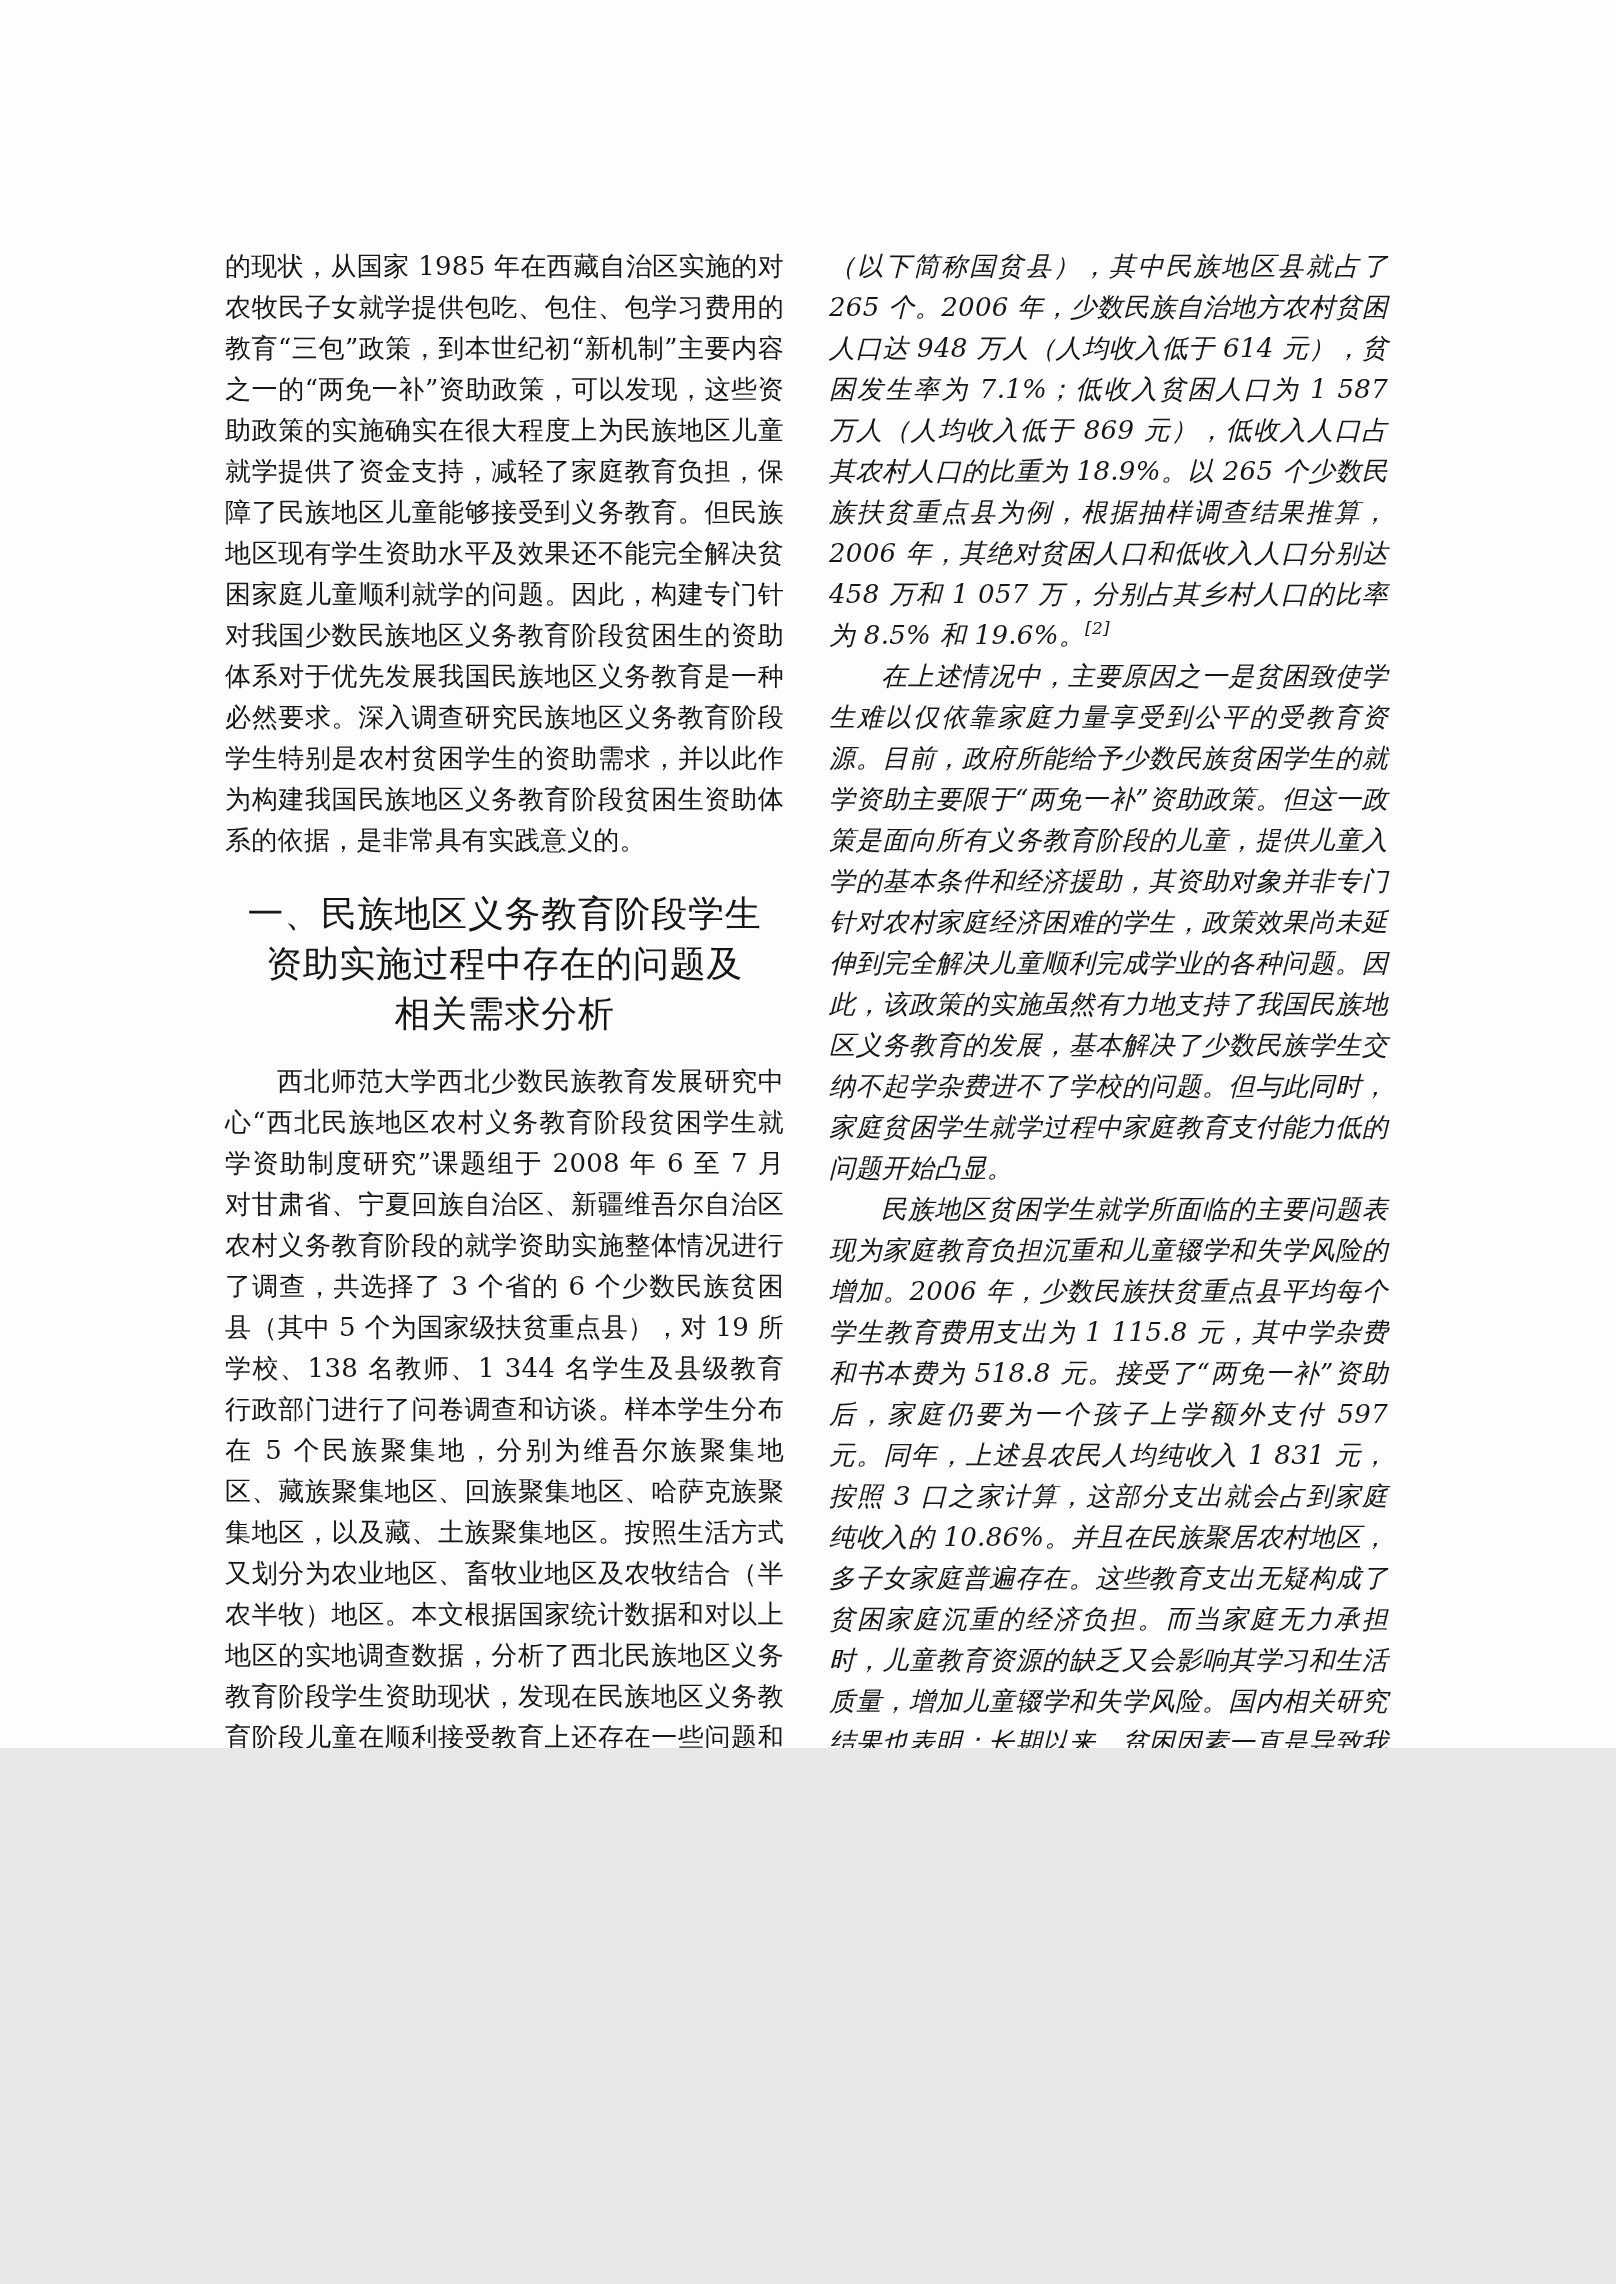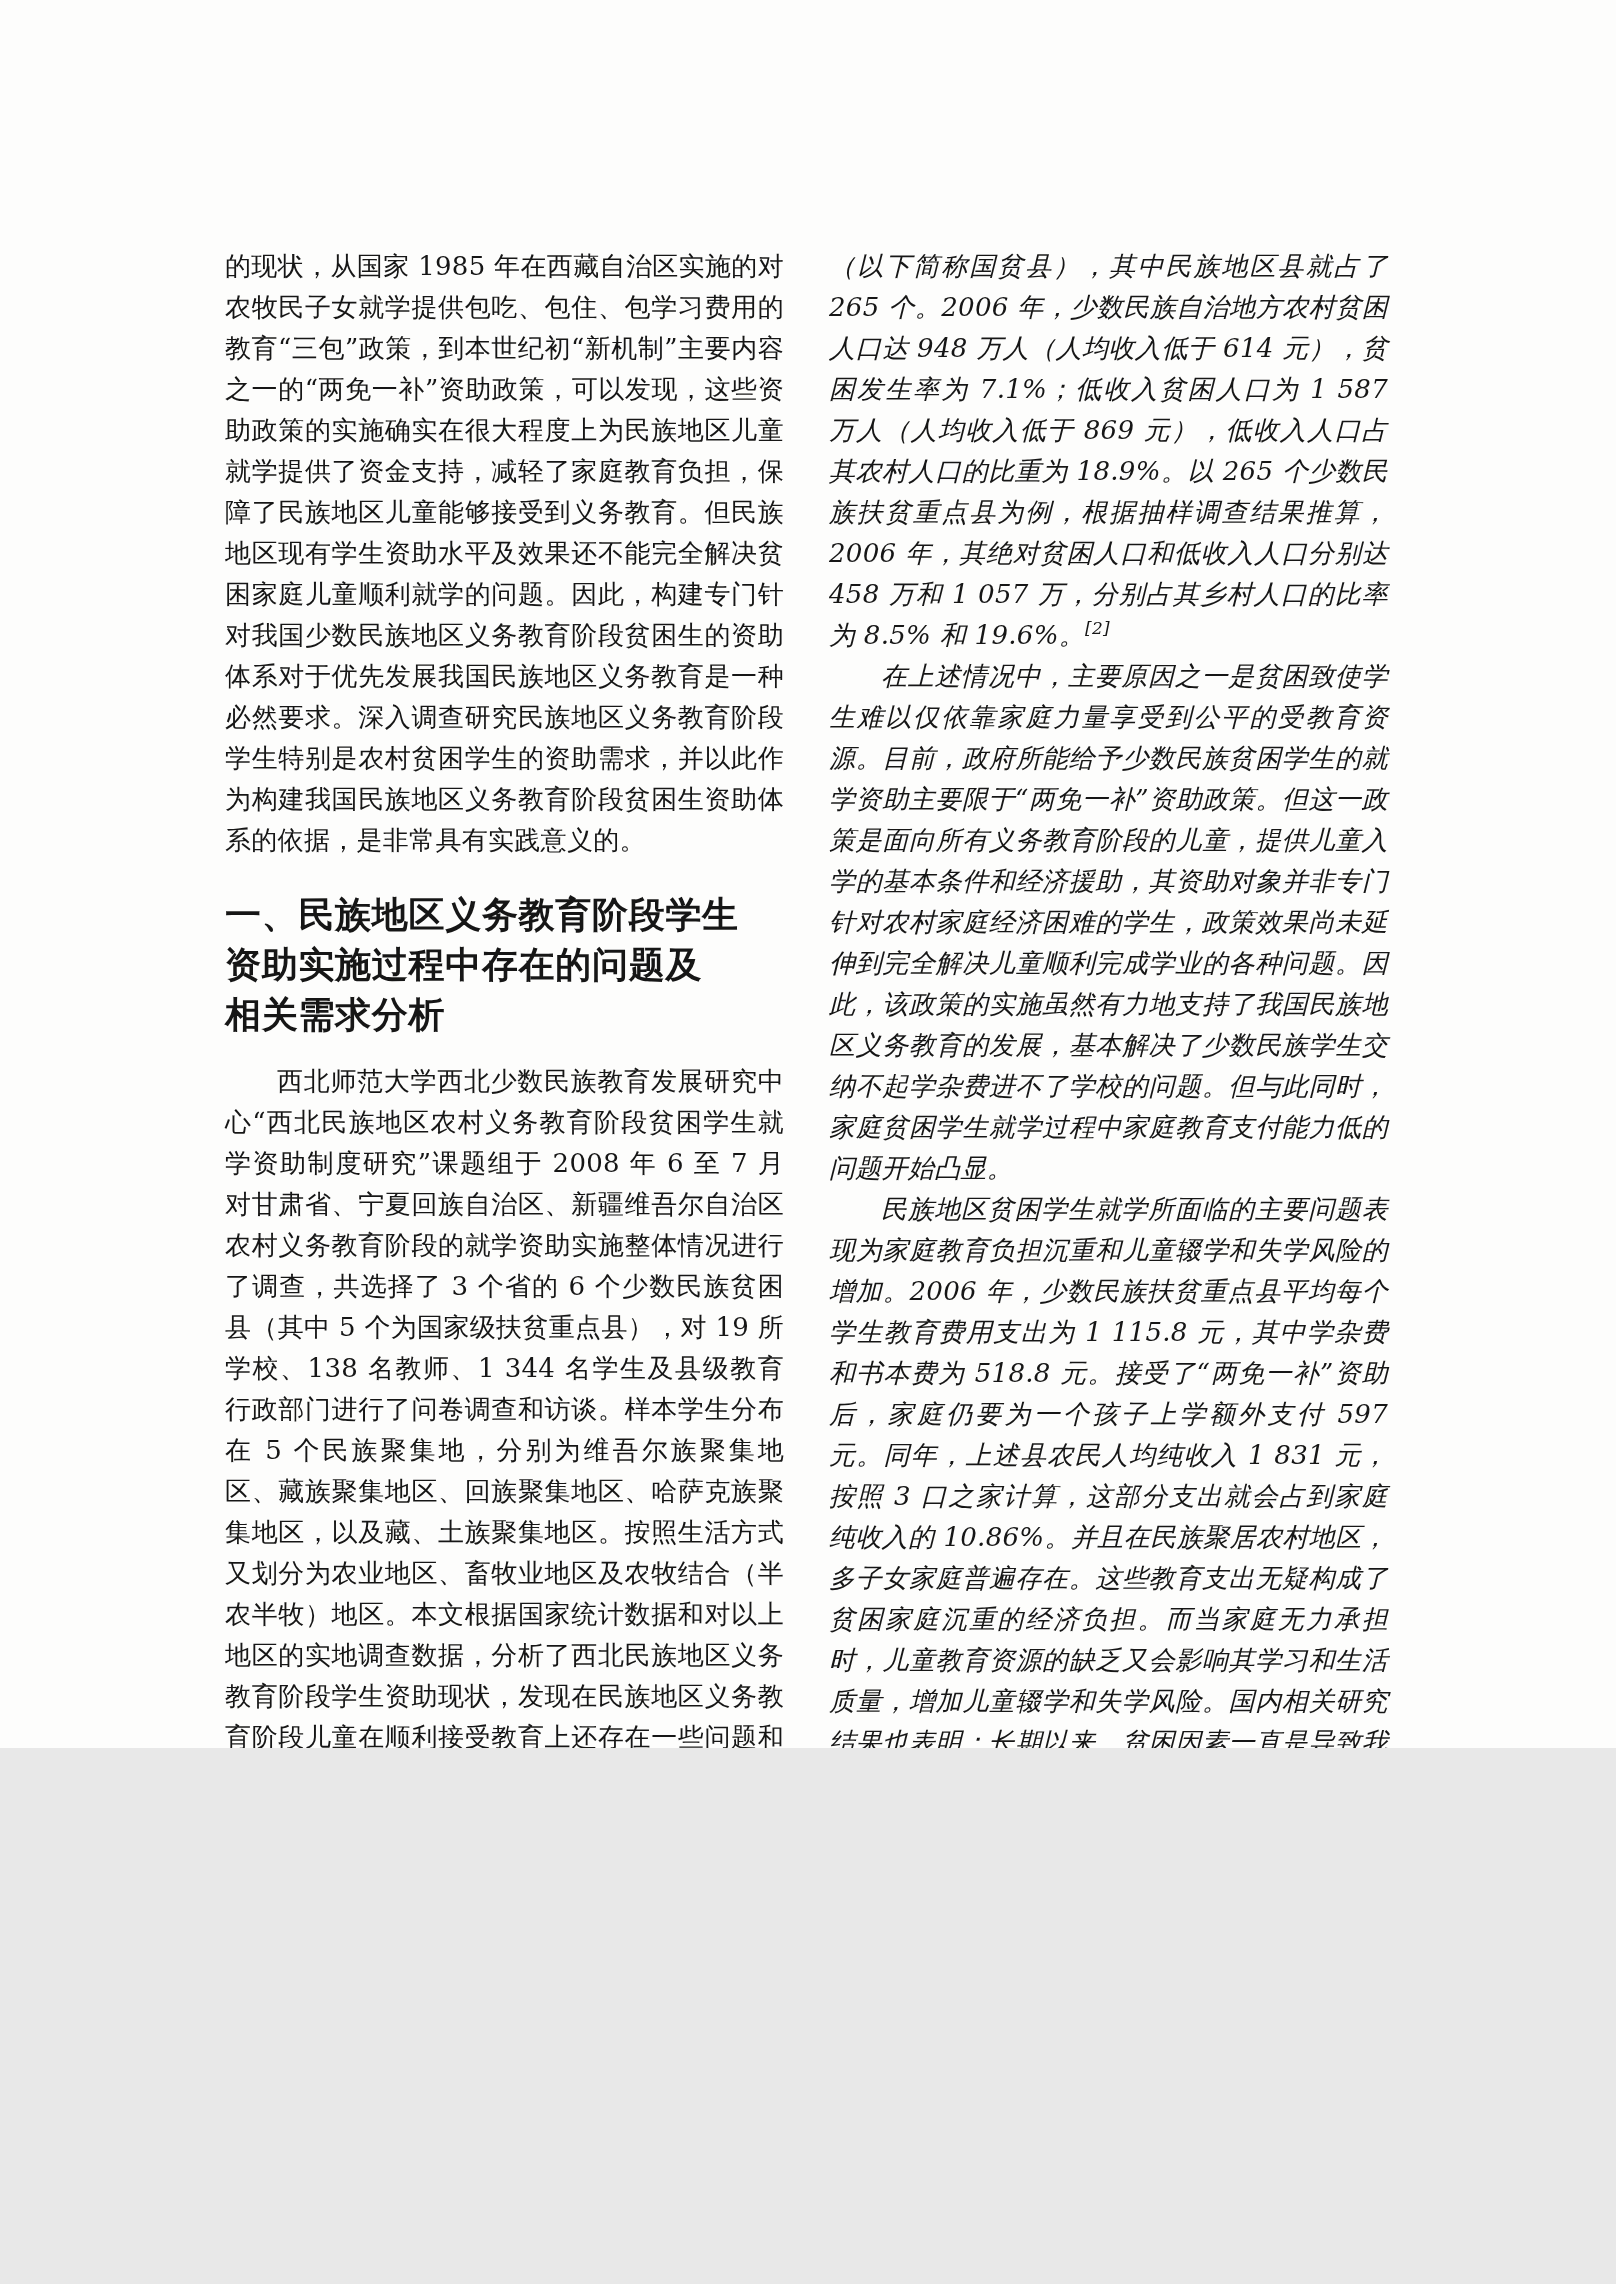--- a/index.html
+++ b/index.html
@@ -25,22 +25,23 @@
     text-align: justify;
     text-justify: inter-character;
     letter-spacing: 0.3px;
   }
   .col-left  { left: 225px; }
   .col-right { left: 829px; font-style: italic; }
   .column p { margin: 0; padding: 0; }
   .para-indent { text-indent: 2em; }
   .section-heading {
     font-size: 36px;
-    font-weight: bold;
+    font-weight: normal;
     line-height: 50px;
+    text-align: center;
     white-space: pre-line;
     margin: 28px 0 22px 0;
     letter-spacing: 0.7px;
   }
   .footnote-ref {
     font-size: 17px;
     line-height: 0;
     vertical-align: super;
   }
   .page-number {

